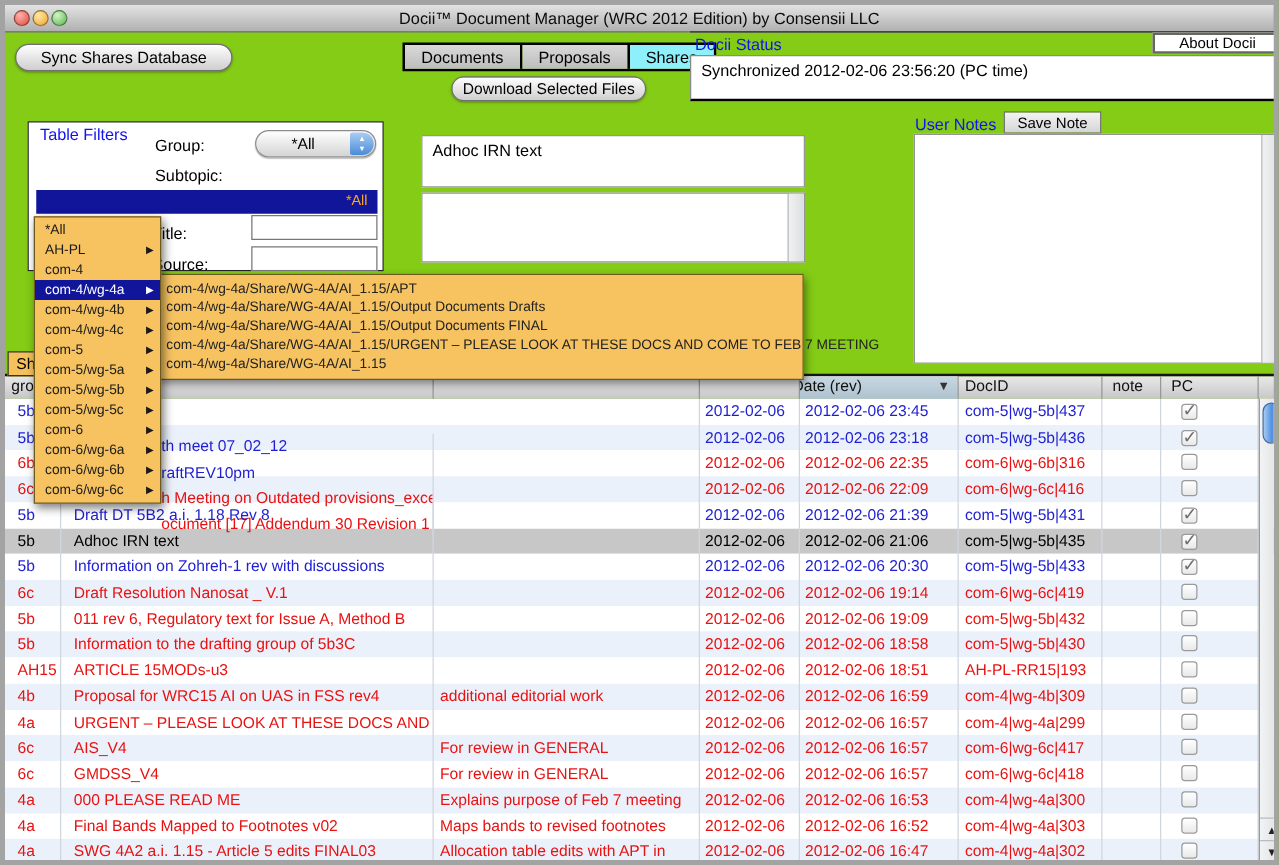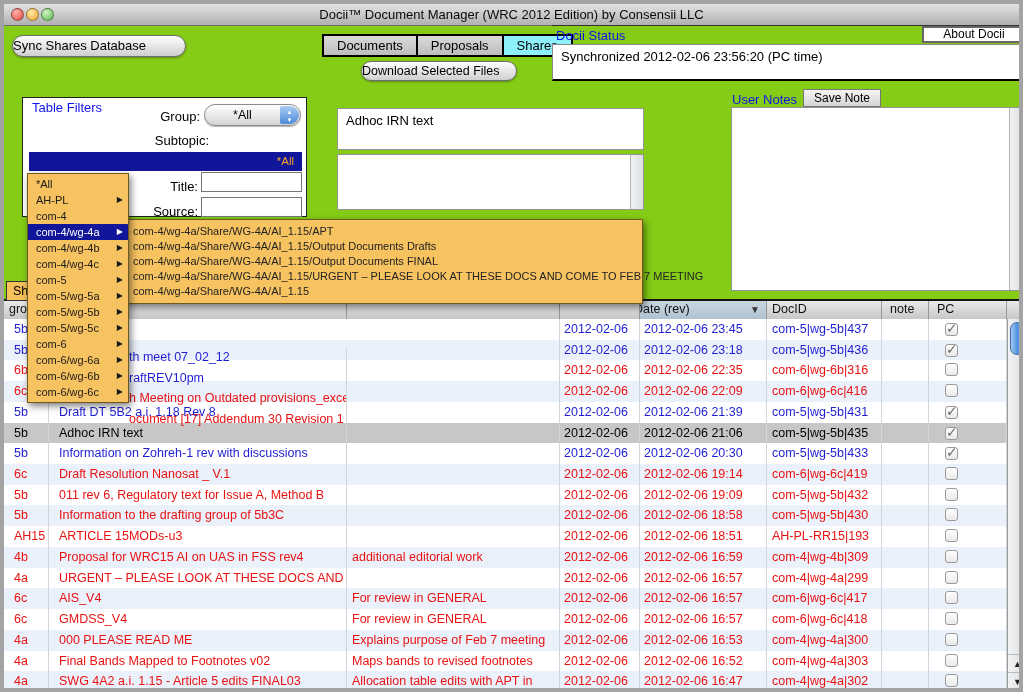--- a/index.html
+++ b/index.html
@@ -10,21 +10,21 @@
   .titlebar { position:absolute; left:0; top:0; width:100%; height:22px;
     background:linear-gradient(#e3e3e3,#b0b0b0); border-bottom:1px solid #6e6e6e; }
   .titletext { text-align:center; font-size:13px; line-height:21px; color:#0a0a0a; }
   .light { position:absolute; top:4px; width:13px; height:13px; border-radius:50%; border:1px solid rgba(0,0,0,.4); }
   .light.red   { left:7px;  background:radial-gradient(circle at 35% 30%, #ffb3ad, #e2473c); }
   .light.yellow{ left:22px; background:radial-gradient(circle at 35% 30%, #ffe9a8, #f0a429); }
   .light.green { left:37px; background:radial-gradient(circle at 35% 30%, #d2f5c8, #55b649); }
 
   
   .pill { position:absolute; border:1px solid #6f6f6f; border-radius:11px;
-    background:linear-gradient(#fefefe,#cfcfcf); font-size:13px; 
+    background:linear-gradient(#fefefe,#cfcfcf); font-size:13px; text-align:center;
     color:#000; box-shadow:0 1px 2px rgba(0,0,0,.35); cursor:default; }
   .sync-btn { left:8px; top:31px; width:174px; height:22px; line-height:20px; }
   .download-btn { left:357px; top:57px; width:156px; height:20px; line-height:18px; font-size:12.5px; border-radius:10px; }
 
   .tabs { position:absolute; left:318px; top:30px; display:flex; border:2px solid #000; }
   .tab { height:19px; line-height:19px; padding:0 13px; font-size:13px;
     background:linear-gradient(#d9d9d9,#bdbdbd); border-right:2px solid #000; }
   .tab:last-child { border-right:none; }
   .tab.active { background:#8df0fa; }
 
@@ -32,21 +32,21 @@
   .about-btn { position:absolute; left:918px; top:22px; width:104px; height:17px; background:#fff;
     border:2px solid #666; font-size:12px; text-align:center; line-height:13px; }
   .blue-label { position:absolute; color:#1212ee; font-size:13px; white-space:nowrap; }
   .status-box { position:absolute; left:548px; top:40px; width:474px; height:37px; background:#fff;
     border:1px solid #8a8a8a; border-bottom:2px solid #000; }
   .status-text { padding:4px 8px; font-size:13px; color:#000; }
 
   
   .filter-panel { position:absolute; left:18px; top:93px; width:285px; height:120px; background:#fff; border:1px solid #222; }
   .tf-label { left:28px; top:96px; width:54px; line-height:15px; }
-  .flabel { position:absolute; font-size:13px; color:#000; text-align:right; white-space:nowrap; }
+  .flabel { position:absolute; font-size:13px; color:#000; white-space:nowrap; }
   .group-popup { position:absolute; left:200px; top:100px; width:97px; height:22px; border:1px solid #8c8c8c;
     border-radius:11px; background:linear-gradient(#ffffff,#d4d4d4); box-shadow:0 1px 1px rgba(0,0,0,.3); }
   .popup-value { position:absolute; left:0; right:20px; text-align:center; font-size:12.5px; line-height:20px; }
   .popup-stepper { position:absolute; right:1px; top:1px; width:19px; height:18px; border-radius:2px 9px 9px 2px;
     background:linear-gradient(#a8cdf3,#4c8bd8); color:#fff; font-size:6px; text-align:center; line-height:8px; padding-top:2px; }
   .navy-bar { position:absolute; left:25px; top:148px; width:273px; height:19px; background:#10159a; }
   .navy-val { float:right; color:#f7a625; font-size:11.5px; line-height:19px; padding-right:8px; }
   .finput { position:absolute; width:101px; height:20px; border:1px solid #777; background:#fff; font-size:12px; padding:0 3px; font-family:inherit; }
 
   

